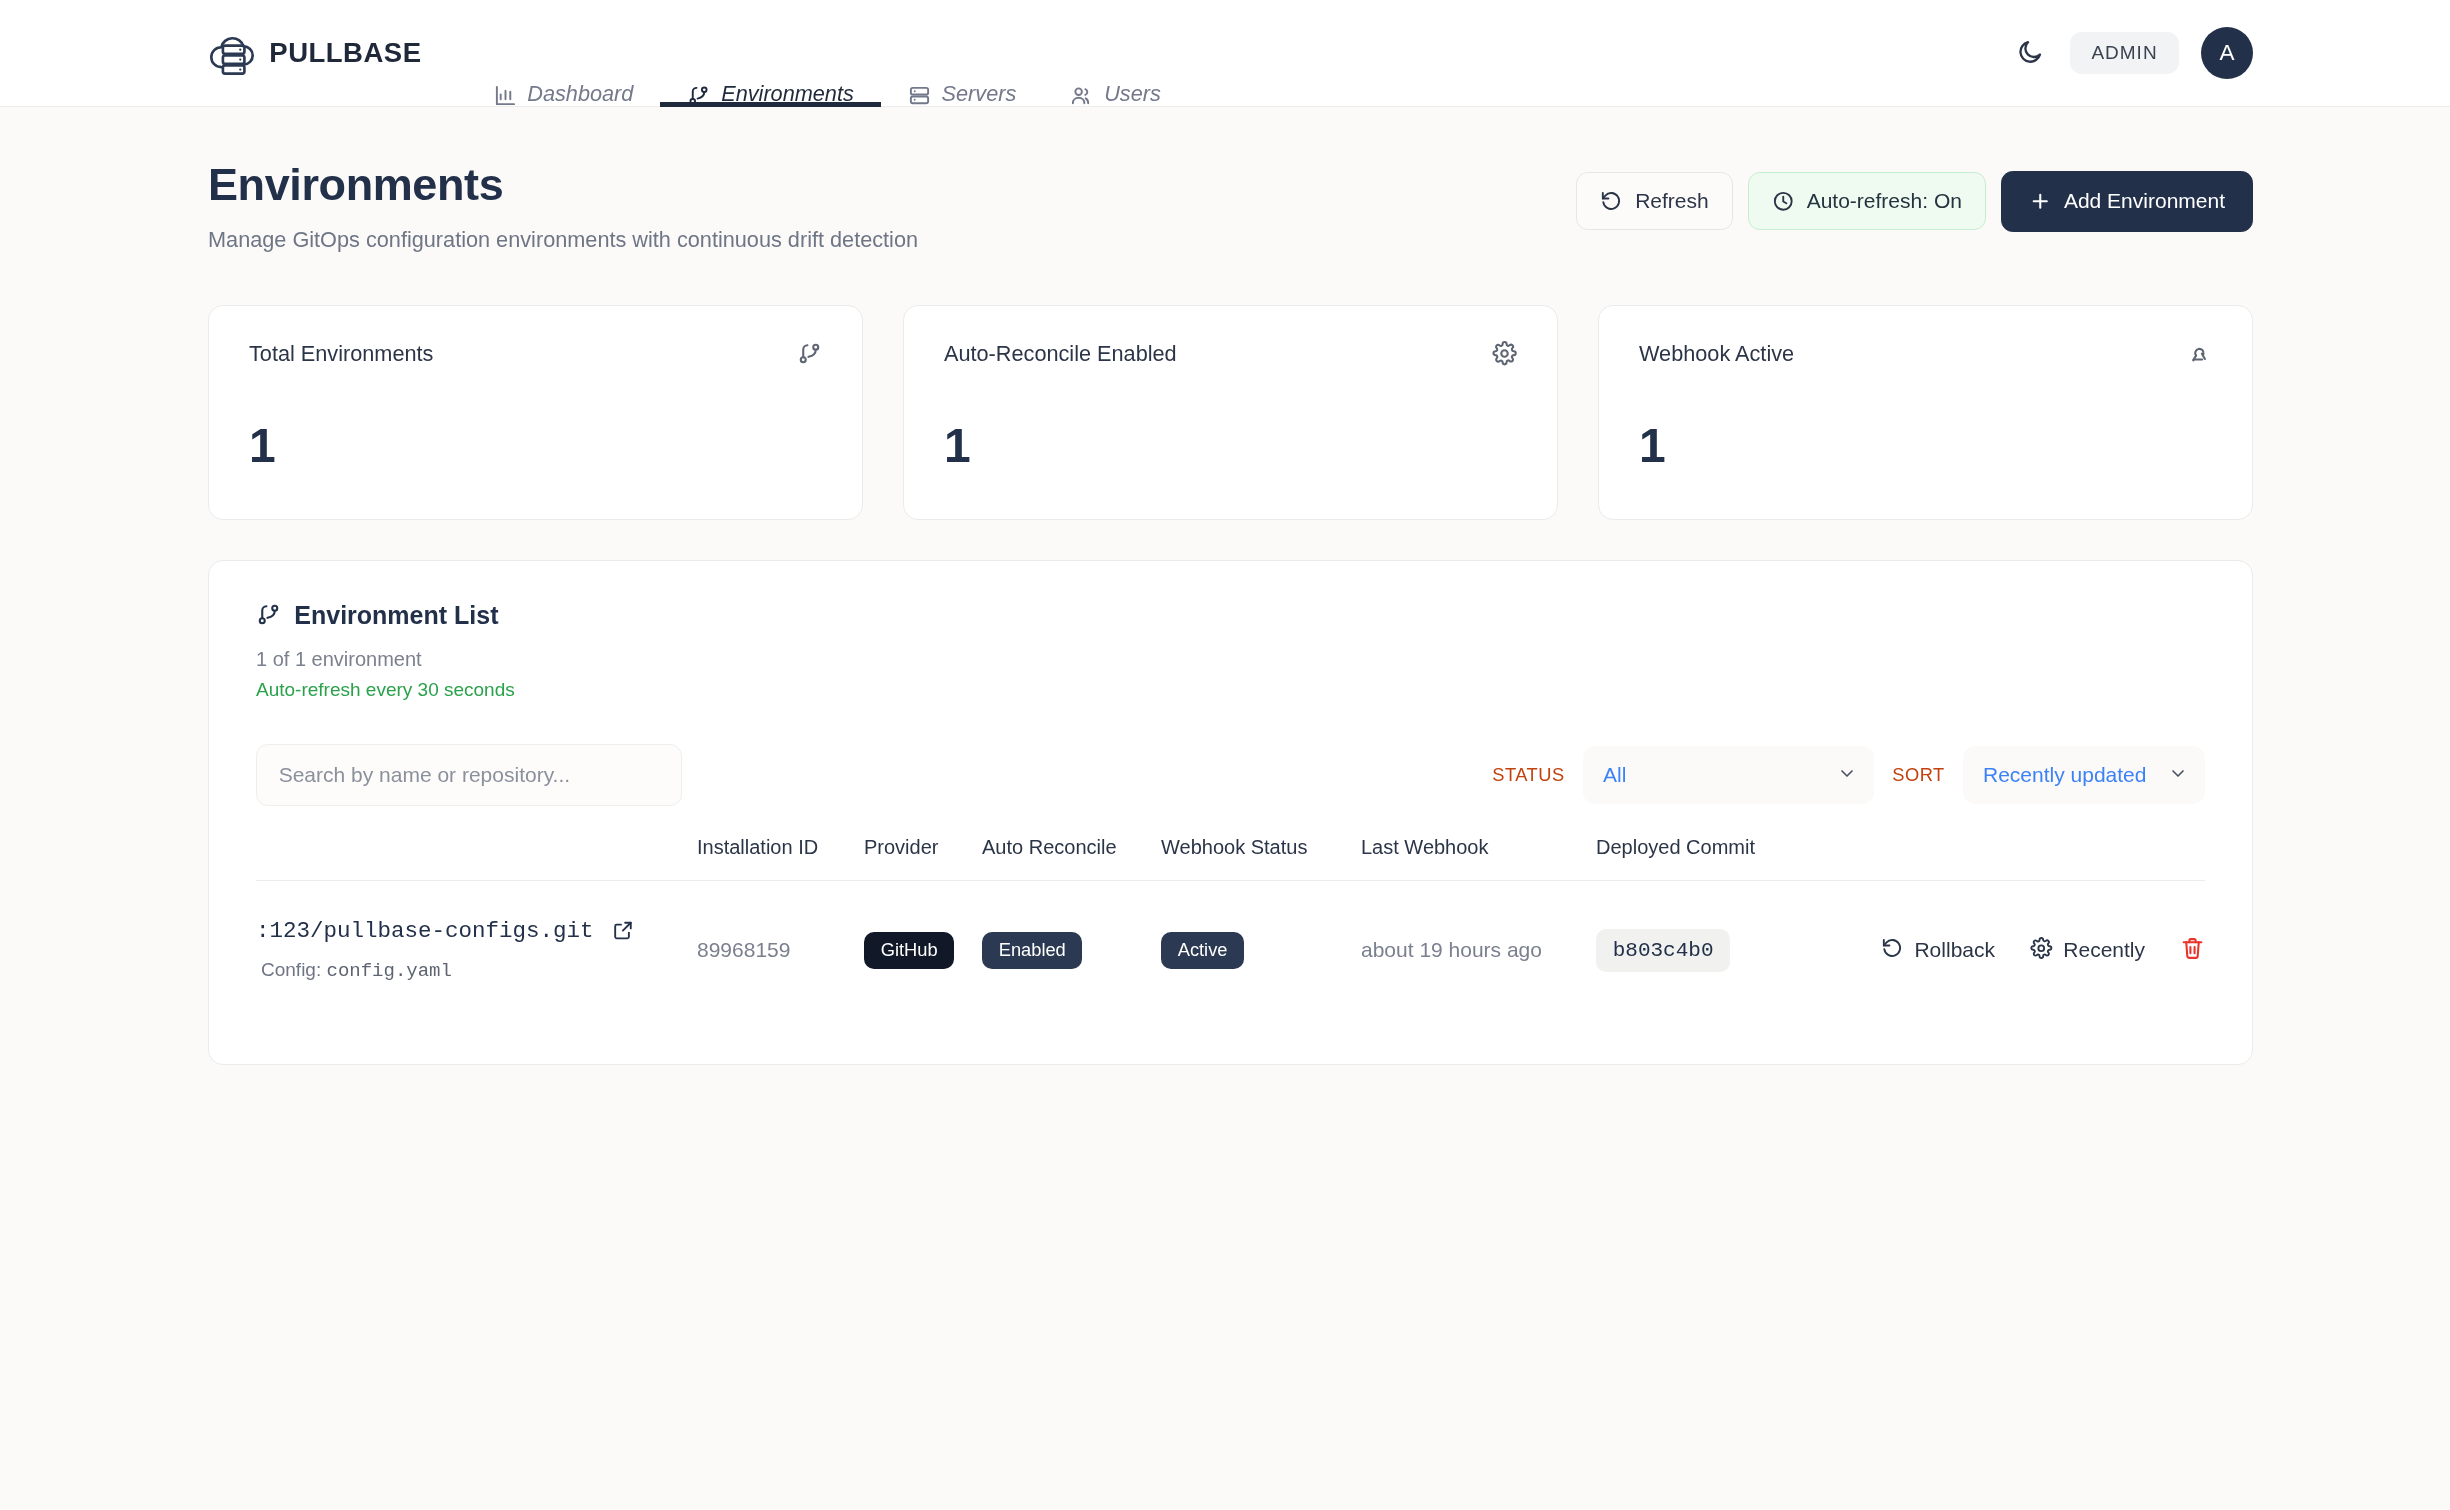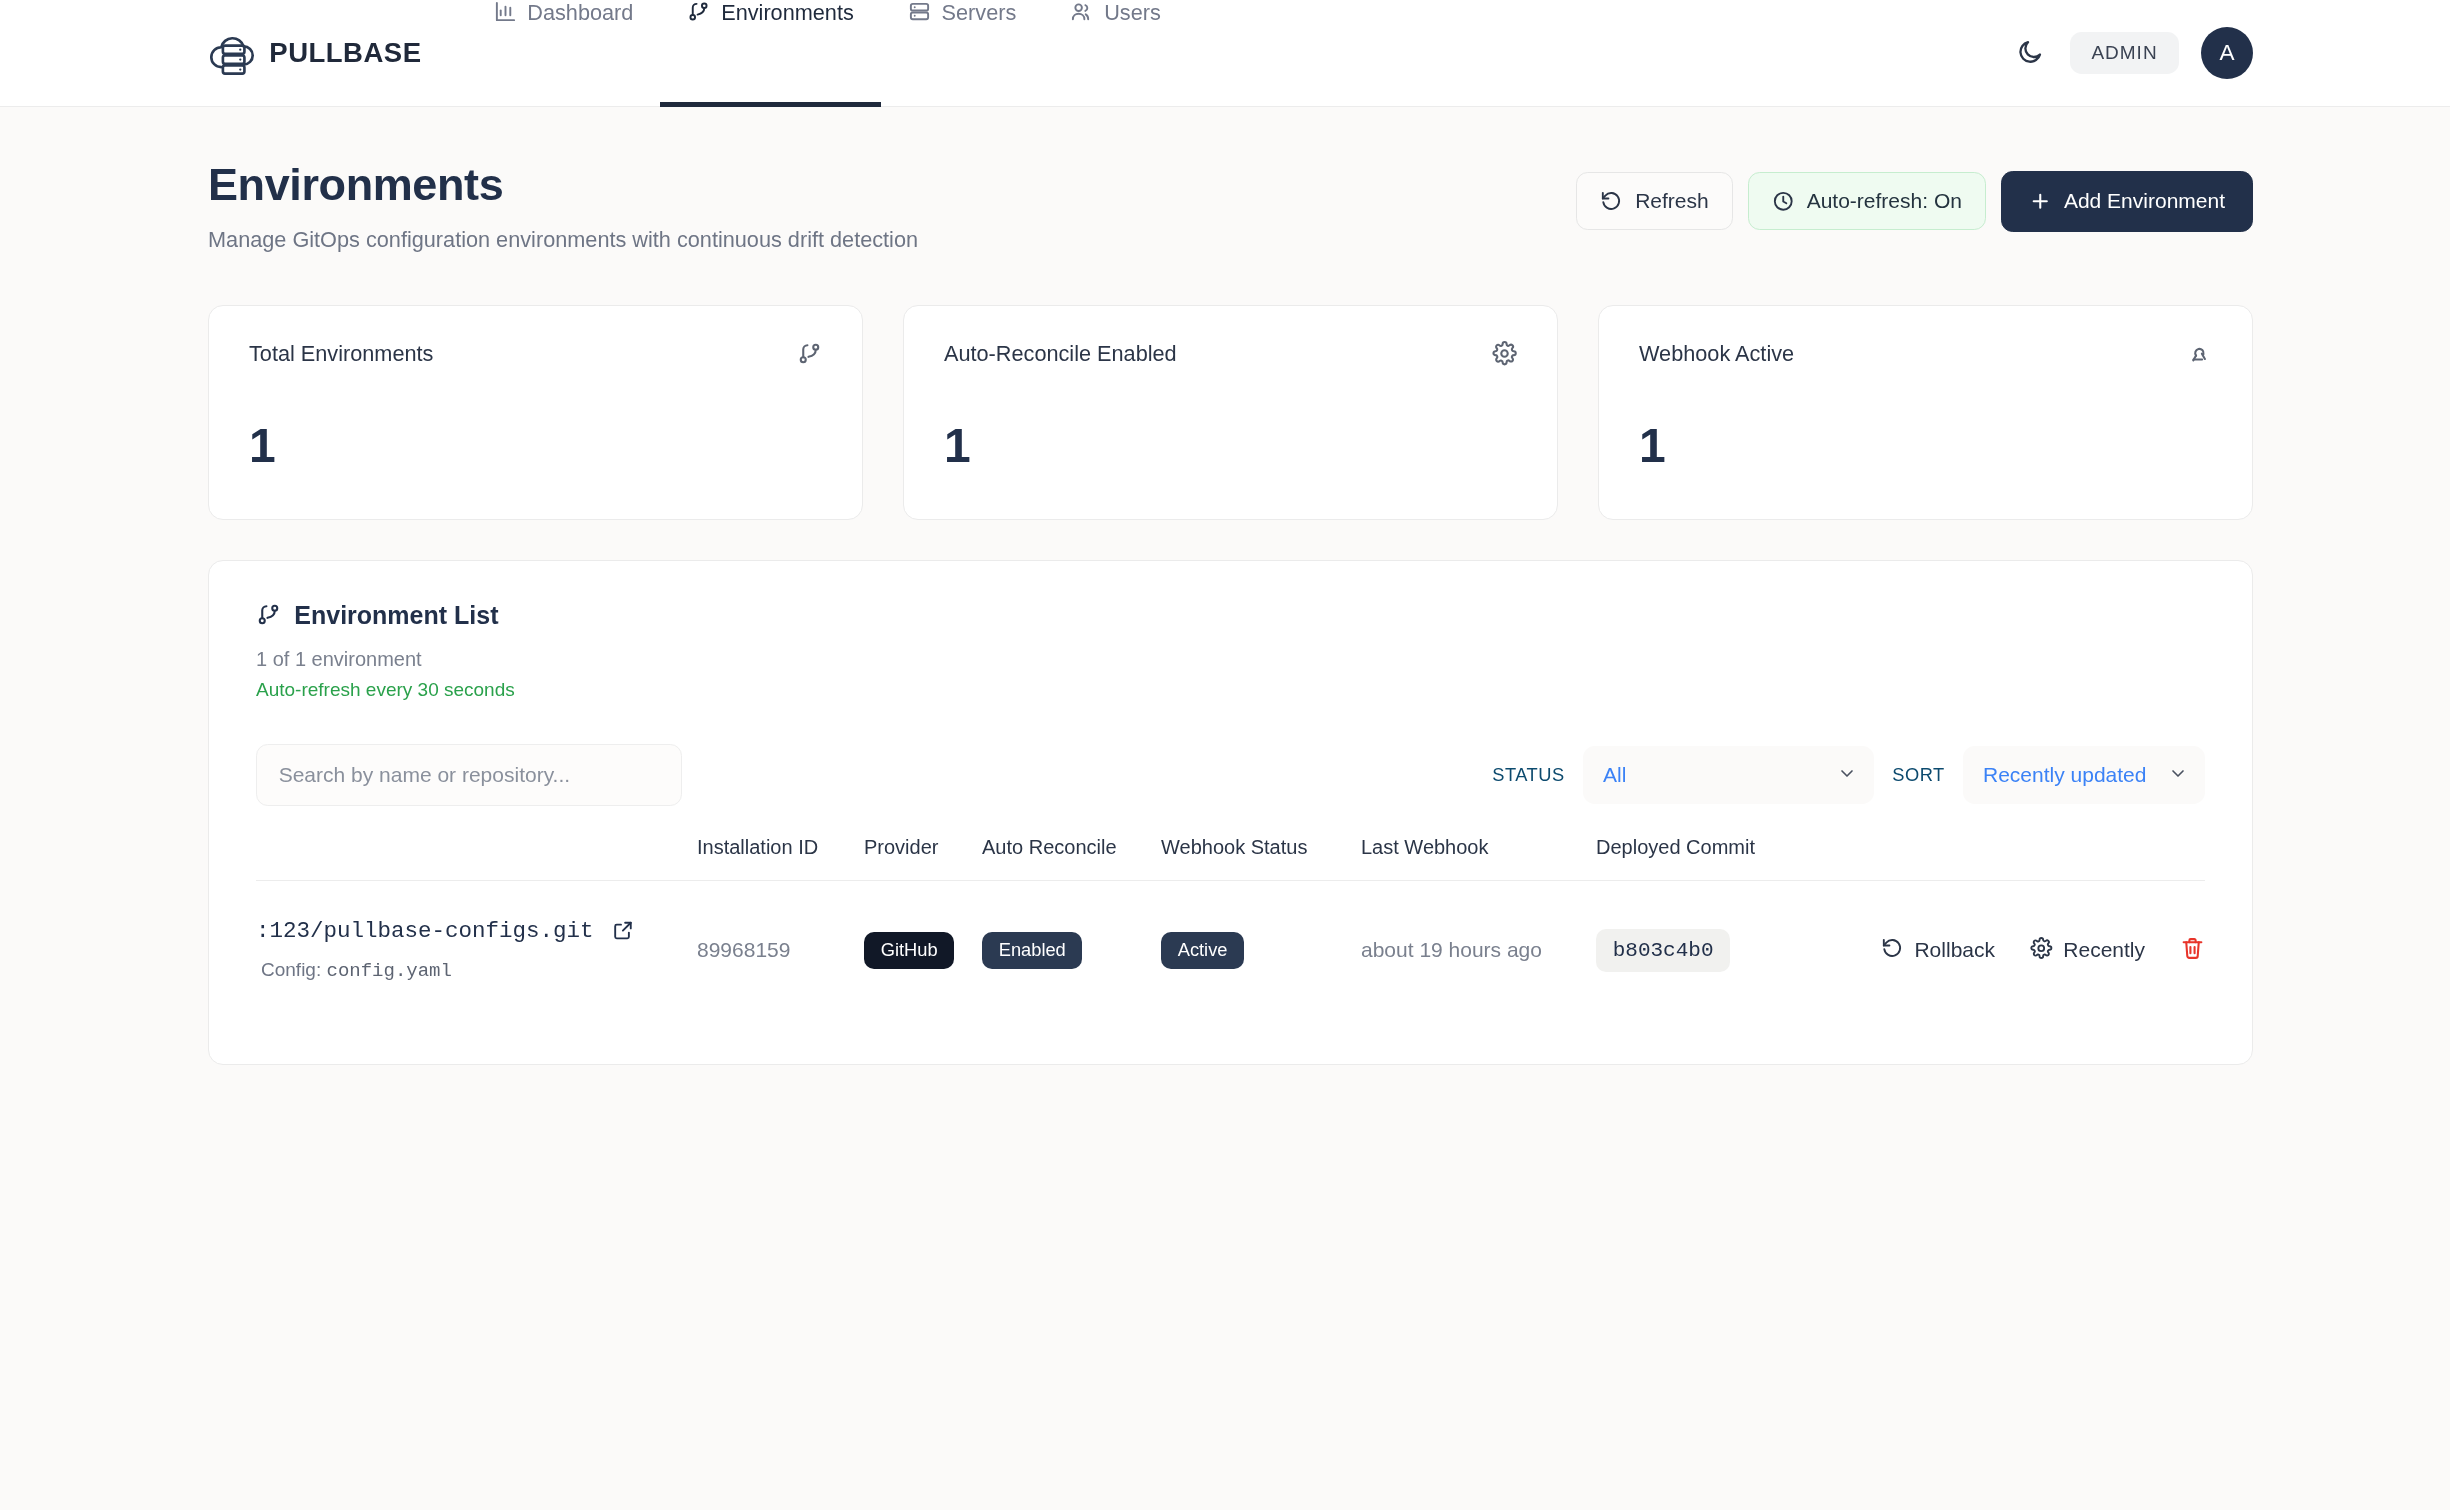--- a/index.html
+++ b/index.html
@@ -25,28 +25,29 @@
   .brand-mark { width: 48px; height: 48px; display: block; }
   .brand-name {
     font-size: 27.5px;
     font-weight: bold;
     letter-spacing: 0.5px;
     color: #20293a;
   }
   .nav { display: flex; align-items: center; height: 107px; }
   .nav-item {
     display: flex;
-    align-items: flex-start;
+    align-items: flex-end;
     gap: 10.8px;
     height: 107px;
     padding: 0 27px;
     font-size: 21.7px;
     color: #73798a;
     cursor: pointer;
     position: relative;
+    font-style: italic;
   }
   .nav-item .nav-ic { width: 23px; height: 23px; display: block; }
   .nav-item.active { color: #1f2a3c; }
   .nav-item.active::after {
     content: "";
     position: absolute;
     left: 0; right: 0; bottom: 0;
     height: 5px;
     background: #1f2a3c;
   }
@@ -153,21 +154,21 @@
     border-radius: 11.7px;
     background: #fdfcfb;
     padding: 0 21.7px;
     font-size: 21px;
     color: #2b3547;
     font-family: "Liberation Sans", sans-serif;
     outline: none;
   }
   .search-input::placeholder { color: #8a909c; }
   .filter-right { margin-left: auto; display: flex; align-items: center; gap: 18.3px; }
-  .filter-label { font-size: 18.3px; color: #0c4a6e; letter-spacing: 0.5px; }
+  .filter-label { font-size: 18.3px; color: #c2410c; letter-spacing: 0.5px; }
   .select-wrap { position: relative; }
   .select-box {
     appearance: none;
     -webkit-appearance: none;
     background: #fbfaf9;
     border: none;
     border-radius: 11.7px;
     height: 58px;
     font-size: 21px;
     color: #3b82f6;

